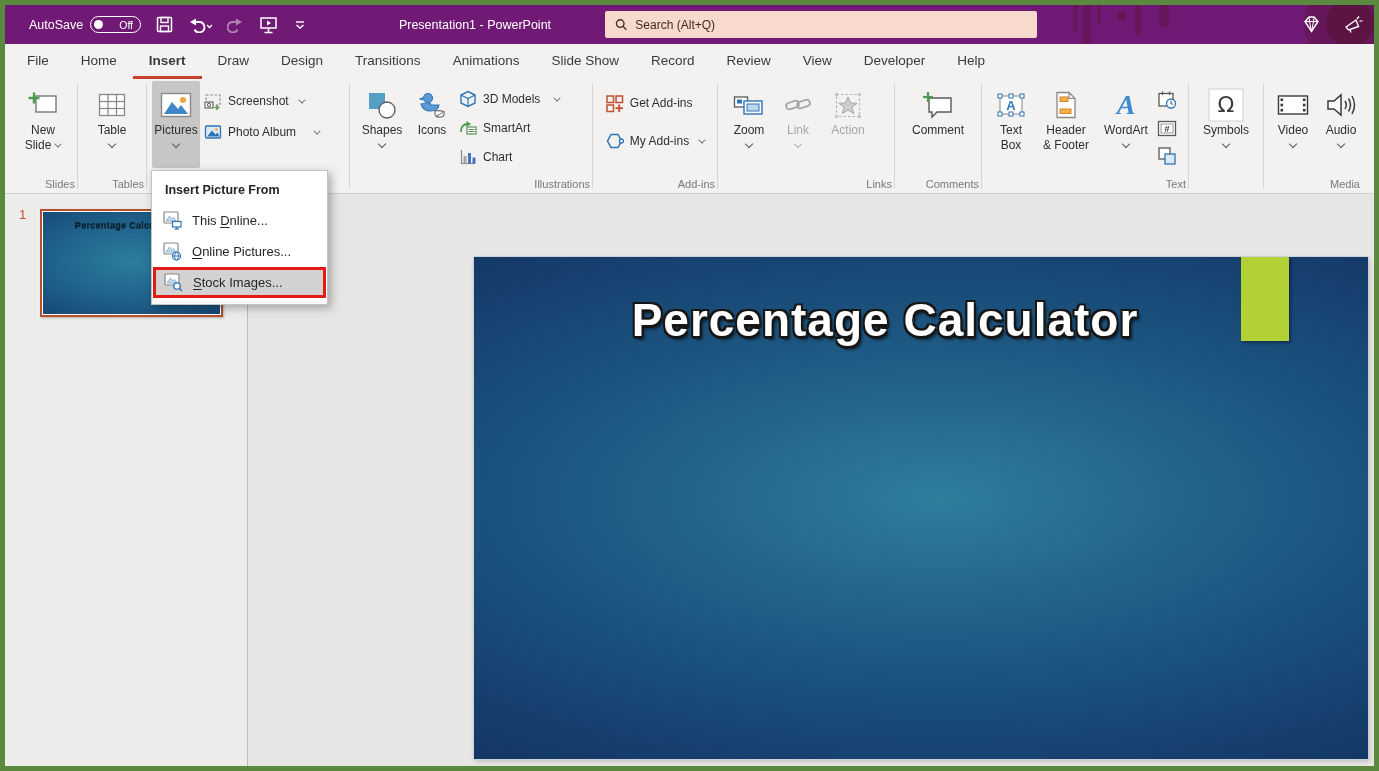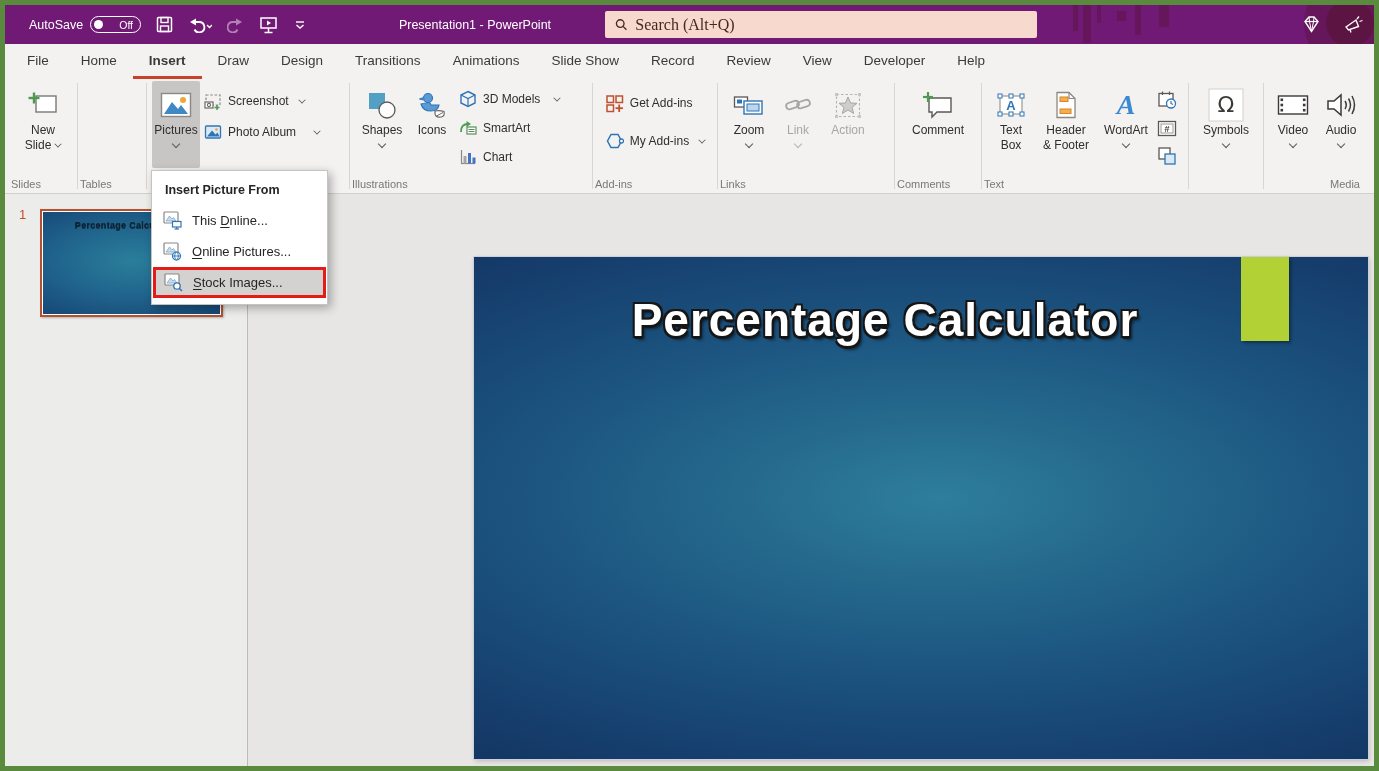--- a/index.html
+++ b/index.html
@@ -14,33 +14,33 @@
   .deco-circle { position:absolute; border-radius:50%; background:rgba(70,15,5,.22); }
   .deco-circle.inner { background:rgba(70,15,5,.28); }
   .qat { display:flex; align-items:center; gap:15px; padding-left:24px; z-index:2; }
   .autosave { display:flex; align-items:center; gap:7px; }
   .toggle { display:flex; align-items:center; gap:16px; border:1px solid #fff; border-radius:9px; height:17px; padding:0 7px 0 3px; font-size:10.5px; }
   .toggle-dot { width:9px; height:9px; border-radius:50%; background:#fff; }
   .qicon { display:flex; align-items:center; }
   .dim { opacity:.45; }
   .tb-title { position:absolute; left:330px; width:280px; text-align:center; font-size:12.5px; white-space:nowrap; z-index:2; }
   .searchbox { position:absolute; left:600px; top:6px; width:432px; height:27px; background:#f7d9cd; border:none; border-radius:2px; display:flex; align-items:center; gap:8px; padding:0 10px; z-index:2; }
-  .searchbox input { border:none; background:transparent; outline:none; width:100%; font-size:16px; color:#46281f; font-family:Liberation Serif, serif; }
+  .searchbox input { border:none; background:transparent; outline:none; width:100%; font-size:12px; color:#46281f; font-family:Liberation Sans, sans-serif; }
   .searchbox input::placeholder { color:#46281f; opacity:1; }
   .tb-right { position:absolute; right:10px; display:flex; gap:22px; z-index:2; }
 
   
   .tabrow { height:35px; background:#f3f2f1; display:flex; align-items:stretch; padding-left:6px; flex-shrink:0; }
   .rtab { display:flex; align-items:center; padding:0 16px; font-size:13.5px; color:#3b3a39; border-bottom:3px solid transparent; margin-bottom:0; cursor:default; }
   .rtab.active { font-weight:700; border-bottom:3px solid #c8412b; }
 
   
   .ribbon { height:115px; background:#f3f2f1; border-bottom:1px solid #d2d0ce; display:flex; padding-left:6px; position:relative; overflow:hidden; flex-shrink:0; }
   .rgroup { position:relative; display:flex; align-items:flex-start; padding:2px 3px 18px; flex-shrink:0; }
-  .glabel { position:absolute; bottom:3px; left:0; right:6px; text-align:left; font-size:11px; color:#7a7874; white-space:nowrap; }
+  .glabel { position:absolute; bottom:3px; left:0; right:0; text-align:right; font-size:11px; color:#7a7874; white-space:nowrap; }
   .gdiv { width:1px; background:#d8d6d4; margin:4px 2px; flex-shrink:0; }
   .bigbtn { display:flex; flex-direction:column; align-items:center; padding-top:6px; height:87px; border-radius:2px; }
   .bigbtn .bicon { height:36px; display:flex; align-items:center; justify-content:center; }
   .blabel { font-size:12px; color:#302e2c; text-align:right; line-height:1.25; white-space:nowrap; }
   .bigbtn.pressed { background:#c8c6c4; }
   .chev { display:inline-block; width:6px; height:6px; border-right:1.6px solid #5a5856; border-bottom:1.6px solid #5a5856; transform:rotate(45deg); margin-top:3px; }
   .chev.inline { margin:0 0 2px 4px; transform:rotate(45deg) scale(.85); }
   .smcol { display:flex; flex-direction:column; justify-content:flex-start; gap:7px; padding-top:8px; }
   .smbtn { display:flex; align-items:center; gap:6px; height:24px; font-size:12px; color:#302e2c; padding:0 4px; white-space:nowrap; }
   .minicol { display:flex; flex-direction:column; gap:4px; padding-top:7px; }
@@ -196,20 +196,33 @@
               </svg>
           </span>
           <span class="blabel">New</span>
           <span class="blabel"><span>Slide</span><span class="chev inline"></span></span>
         </div>
         <div class="glabel">Slides</div>
       </div>
       <div class="gdiv"></div>
 
       <div class="rgroup" style="width:64px;justify-content:center;">
+        <div class="bigbtn" style="width:56px;">
+          <span class="bicon">
+            <svg width="28" height="26" viewBox="0 0 28 26">
+                <rect x="1.5" y="2.5" width="25" height="21" fill="#fff" stroke="#8a8886" stroke-width="1.3"></rect>
+                <line x1="1.5" y1="9.5" x2="26.5" y2="9.5" stroke="#8a8886" stroke-width="1.2"></line>
+                <line x1="1.5" y1="16.5" x2="26.5" y2="16.5" stroke="#8a8886" stroke-width="1.2"></line>
+                <line x1="10" y1="2.5" x2="10" y2="23.5" stroke="#8a8886" stroke-width="1.2"></line>
+                <line x1="18.5" y1="2.5" x2="18.5" y2="23.5" stroke="#8a8886" stroke-width="1.2"></line>
+              </svg>
+          </span>
+          <span class="blabel">Table</span>
+          <span class="chev"></span>
+        </div>
         <div class="glabel">Tables</div>
       </div>
       <div class="gdiv"></div>
 
       <div class="rgroup" style="width:198px;">
         <div class="bigbtn pressed" style="width:48px;">
           <span class="bicon">
             <svg width="32" height="27" viewBox="0 0 32 27">
                 <rect x="1.5" y="1.5" width="29" height="23" fill="#fff" stroke="#8a8886" stroke-width="1.4"></rect>
                 <circle cx="23" cy="8" r="3" fill="#eda63a"></circle>

